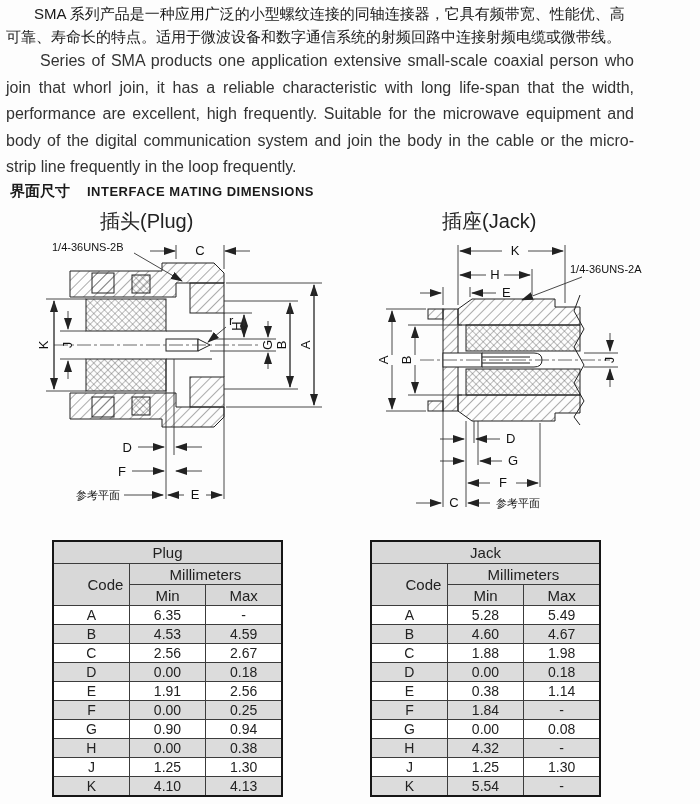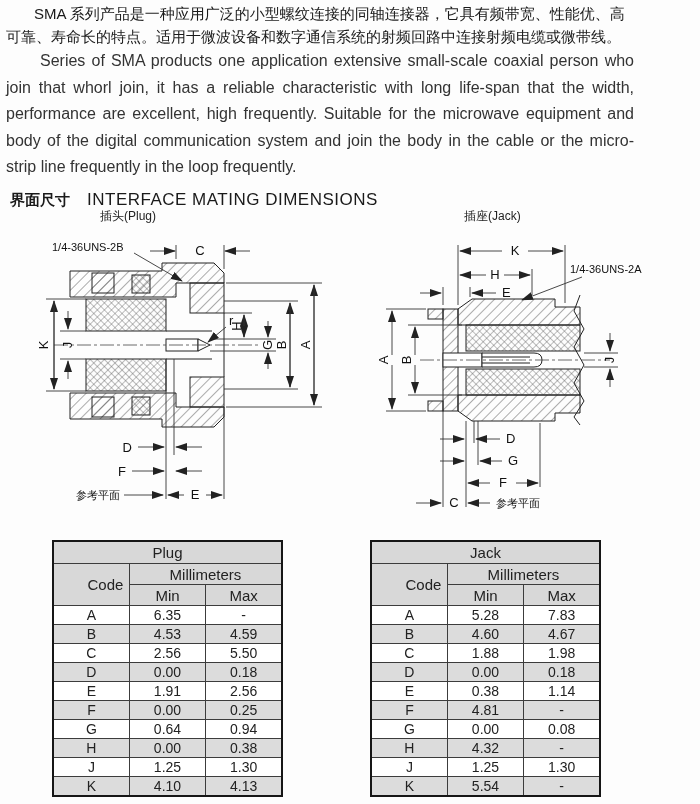--- a/index.html
+++ b/index.html
@@ -7,24 +7,24 @@
     width:700px;height:804px;position:relative;overflow:hidden;
     background:#fdfdfd;color:#1a1a1a;
     font-family:"Liberation Sans","DejaVu Sans",sans-serif;
   }
   .intro{position:absolute;left:0;top:2px;width:640px;padding:0 6px;box-sizing:border-box;}
   .intro p{margin:0;}
   .p-zh{font-size:15px;line-height:23px;text-indent:28px;margin-top:6px;}
   .p-en{font-size:16px;line-height:26.5px;text-indent:34px;text-align:justify;margin-top:4px;color:#333;}
   .section-heading{position:absolute;left:10px;top:182px;display:flex;align-items:baseline;gap:17px;}
   .section-heading .zh{font-size:15px;font-weight:bold;}
-  .section-heading .en{font-size:17px;font-weight:normal;letter-spacing:.5px;margin-top:8px;}
-  .diagram-title{position:absolute;top:208px;font-size:12px;color:#222;}
+  .section-heading .en{font-size:13px;font-weight:bold;letter-spacing:.5px;}
+  .diagram-title{position:absolute;top:208px;font-size:20px;color:#222;}
   #plug-title{left:100px;}
-  #jack-title{left:464px;}
+  #jack-title{left:442px;}
   svg{position:absolute;overflow:visible;}
   #plug-svg{left:16px;top:235px;}
   #jack-svg{left:370px;top:235px;}
   svg text{font-family:"Liberation Sans","DejaVu Sans",sans-serif;font-size:13px;fill:#111;}
   svg .small{font-size:11px;}
   table.spec{
     position:absolute;top:540px;width:231px;border-collapse:collapse;
     background:#86efac;border:2px solid #161616;table-layout:fixed;
   }
   #plug-table{left:52px;}
@@ -271,40 +271,40 @@
         <td>-</td>
       </tr>
       <tr class="alt">
         <td>B</td>
         <td>4.53</td>
         <td>4.59</td>
       </tr>
       <tr>
         <td>C</td>
         <td>2.56</td>
-        <td>5.50</td>
+        <td>2.67</td>
       </tr>
       <tr class="alt">
         <td>D</td>
         <td>0.00</td>
         <td>0.18</td>
       </tr>
       <tr>
         <td>E</td>
         <td>1.91</td>
         <td>2.56</td>
       </tr>
       <tr class="alt">
         <td>F</td>
         <td>0.00</td>
         <td>0.25</td>
       </tr>
       <tr>
         <td>G</td>
-        <td>0.64</td>
+        <td>0.90</td>
         <td>0.94</td>
       </tr>
       <tr class="alt">
         <td>H</td>
         <td>0.00</td>
         <td>0.38</td>
       </tr>
       <tr>
         <td>J</td>
         <td>1.25</td>
@@ -329,21 +329,21 @@
     </tr>
     <tr>
       <th>Min</th>
       <th>Max</th>
     </tr>
   </thead>
   <tbody>
       <tr>
         <td>A</td>
         <td>5.28</td>
-        <td>7.83</td>
+        <td>5.49</td>
       </tr>
       <tr class="alt">
         <td>B</td>
         <td>4.60</td>
         <td>4.67</td>
       </tr>
       <tr>
         <td>C</td>
         <td>1.88</td>
         <td>1.98</td>
@@ -353,21 +353,21 @@
         <td>0.00</td>
         <td>0.18</td>
       </tr>
       <tr>
         <td>E</td>
         <td>0.38</td>
         <td>1.14</td>
       </tr>
       <tr class="alt">
         <td>F</td>
-        <td>4.81</td>
+        <td>1.84</td>
         <td>-</td>
       </tr>
       <tr>
         <td>G</td>
         <td>0.00</td>
         <td>0.08</td>
       </tr>
       <tr class="alt">
         <td>H</td>
         <td>4.32</td>

